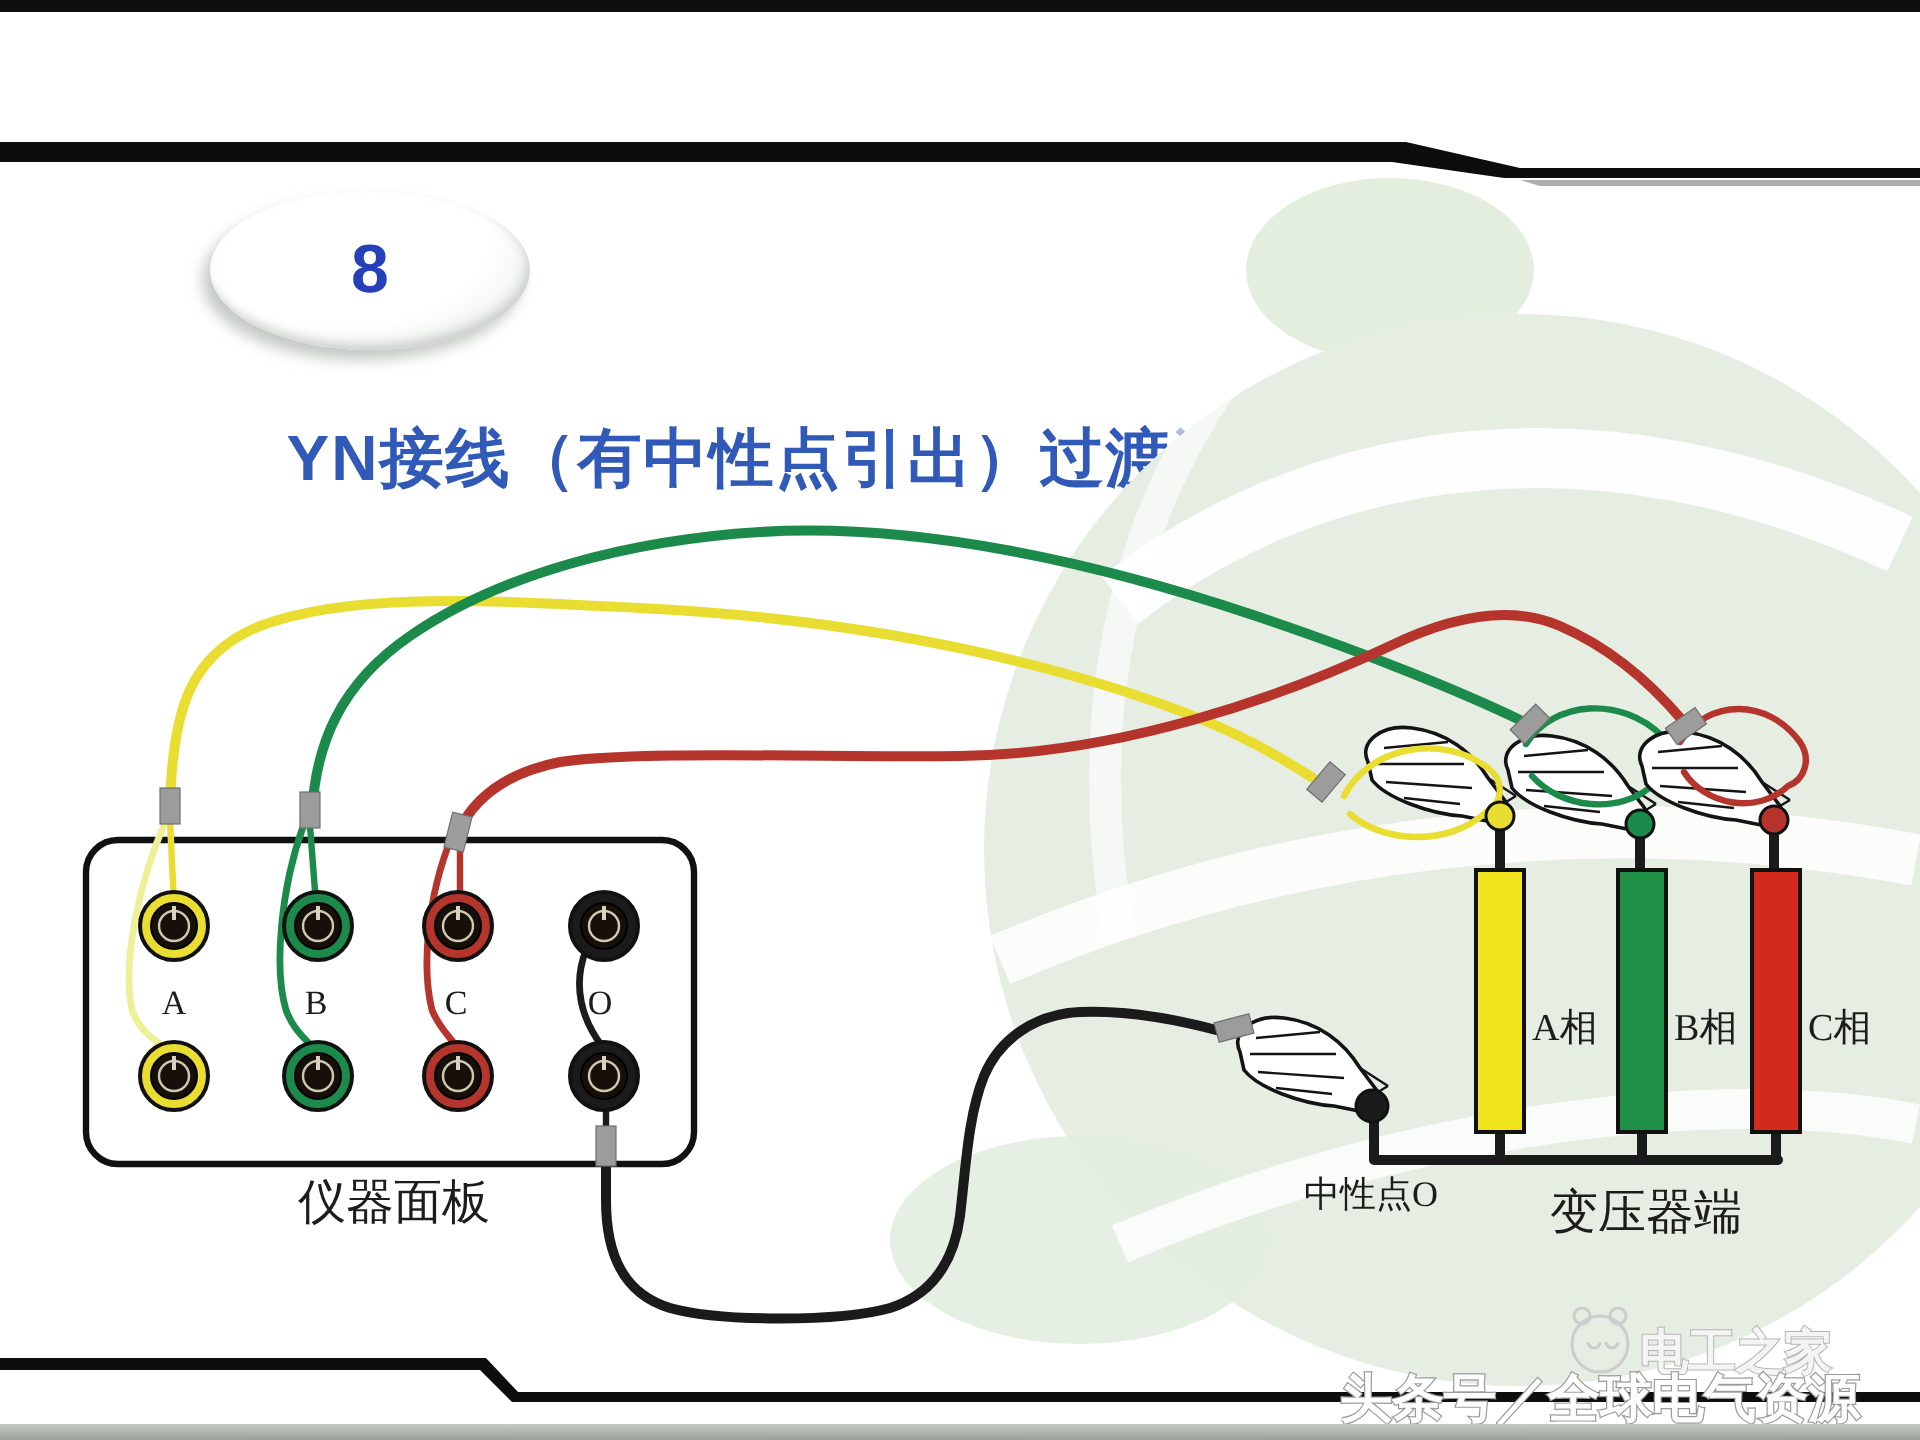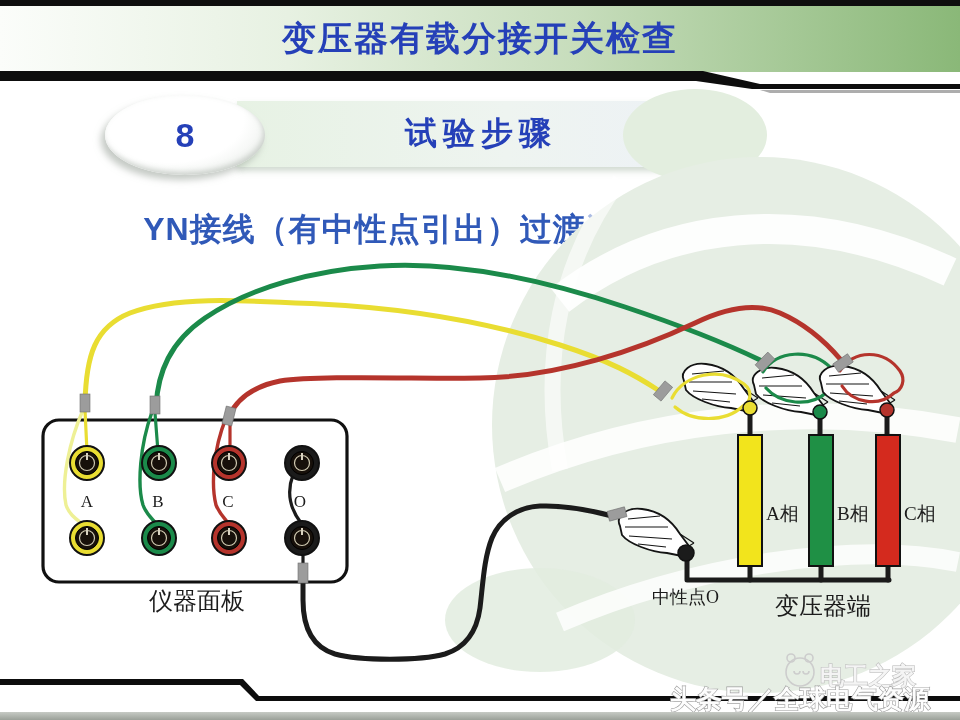--- a/index.html
+++ b/index.html
@@ -45,32 +45,26 @@
   .cliplines{fill:none;stroke:#141414;stroke-width:1.2;}
   .diagtext{font-family:"Liberation Serif",serif;fill:#1c1c1c;}
 </style>
 </head>
 <body>
 
 <div class="slide">
 
   <div class="top-rule"></div>
 
-  <div class="header-bar">
-    <span class="title">变压器有载分接开关检查</span>
-  </div>
 
   <svg class="header-swoosh" viewBox="0 0 960 100">
     <path d="M0,71 L703,71 L760,84 L960,84 L960,89 L752,89 L696,81 L0,81 Z" fill="#0d0d0d"></path>
     <path d="M760,90 L960,90 L960,93 L770,93 Z" fill="#777" opacity=".6"></path>
   </svg>
 
-  <div class="step-bar">
-    <span class="label">试验步骤</span>
-  </div>
   <div class="step-ellipse">
     <span class="num">8</span>
   </div>
 
   <div class="subtitle">YN接线（有中性点引出）过渡波形测量接线图</div>
 
   <svg class="diagram" viewBox="0 0 960 720">
 
     <g>
       <ellipse cx="695" cy="135" rx="72" ry="46" fill="#e3eedf"></ellipse>

